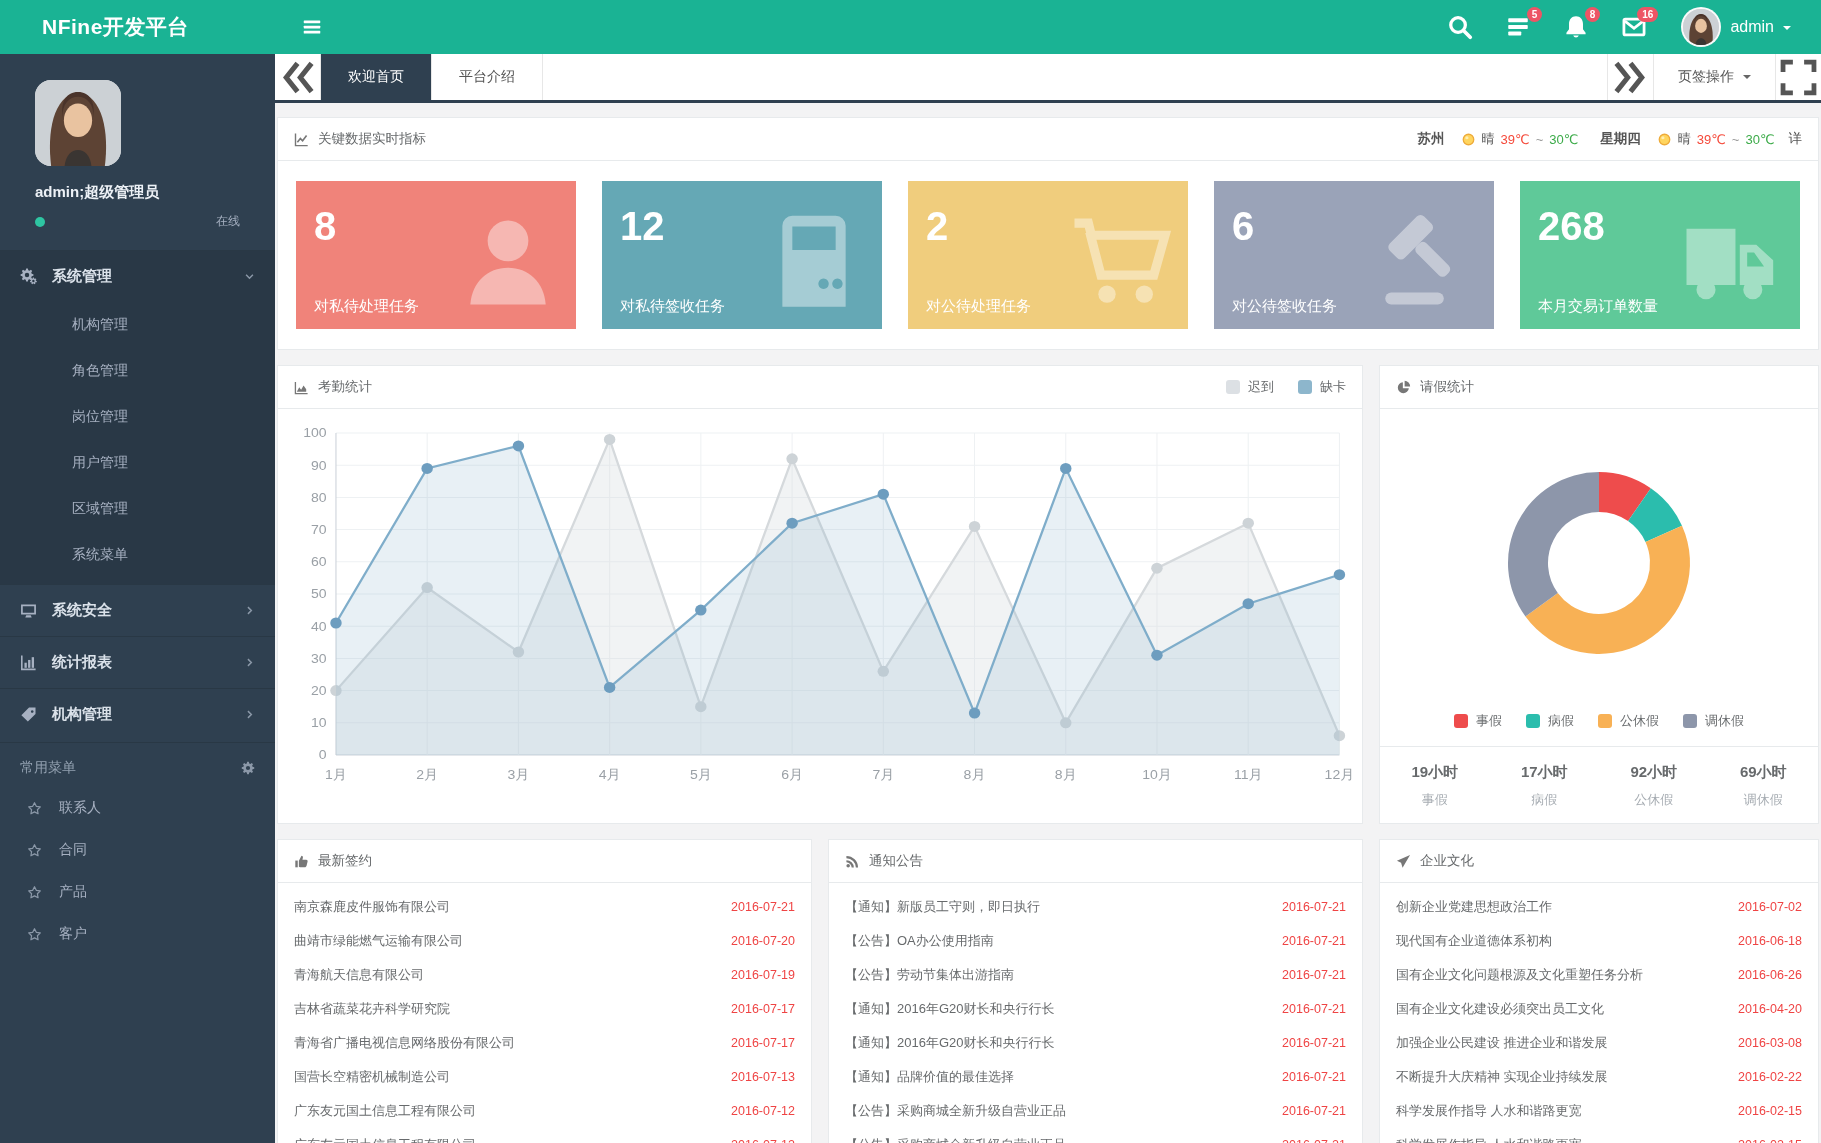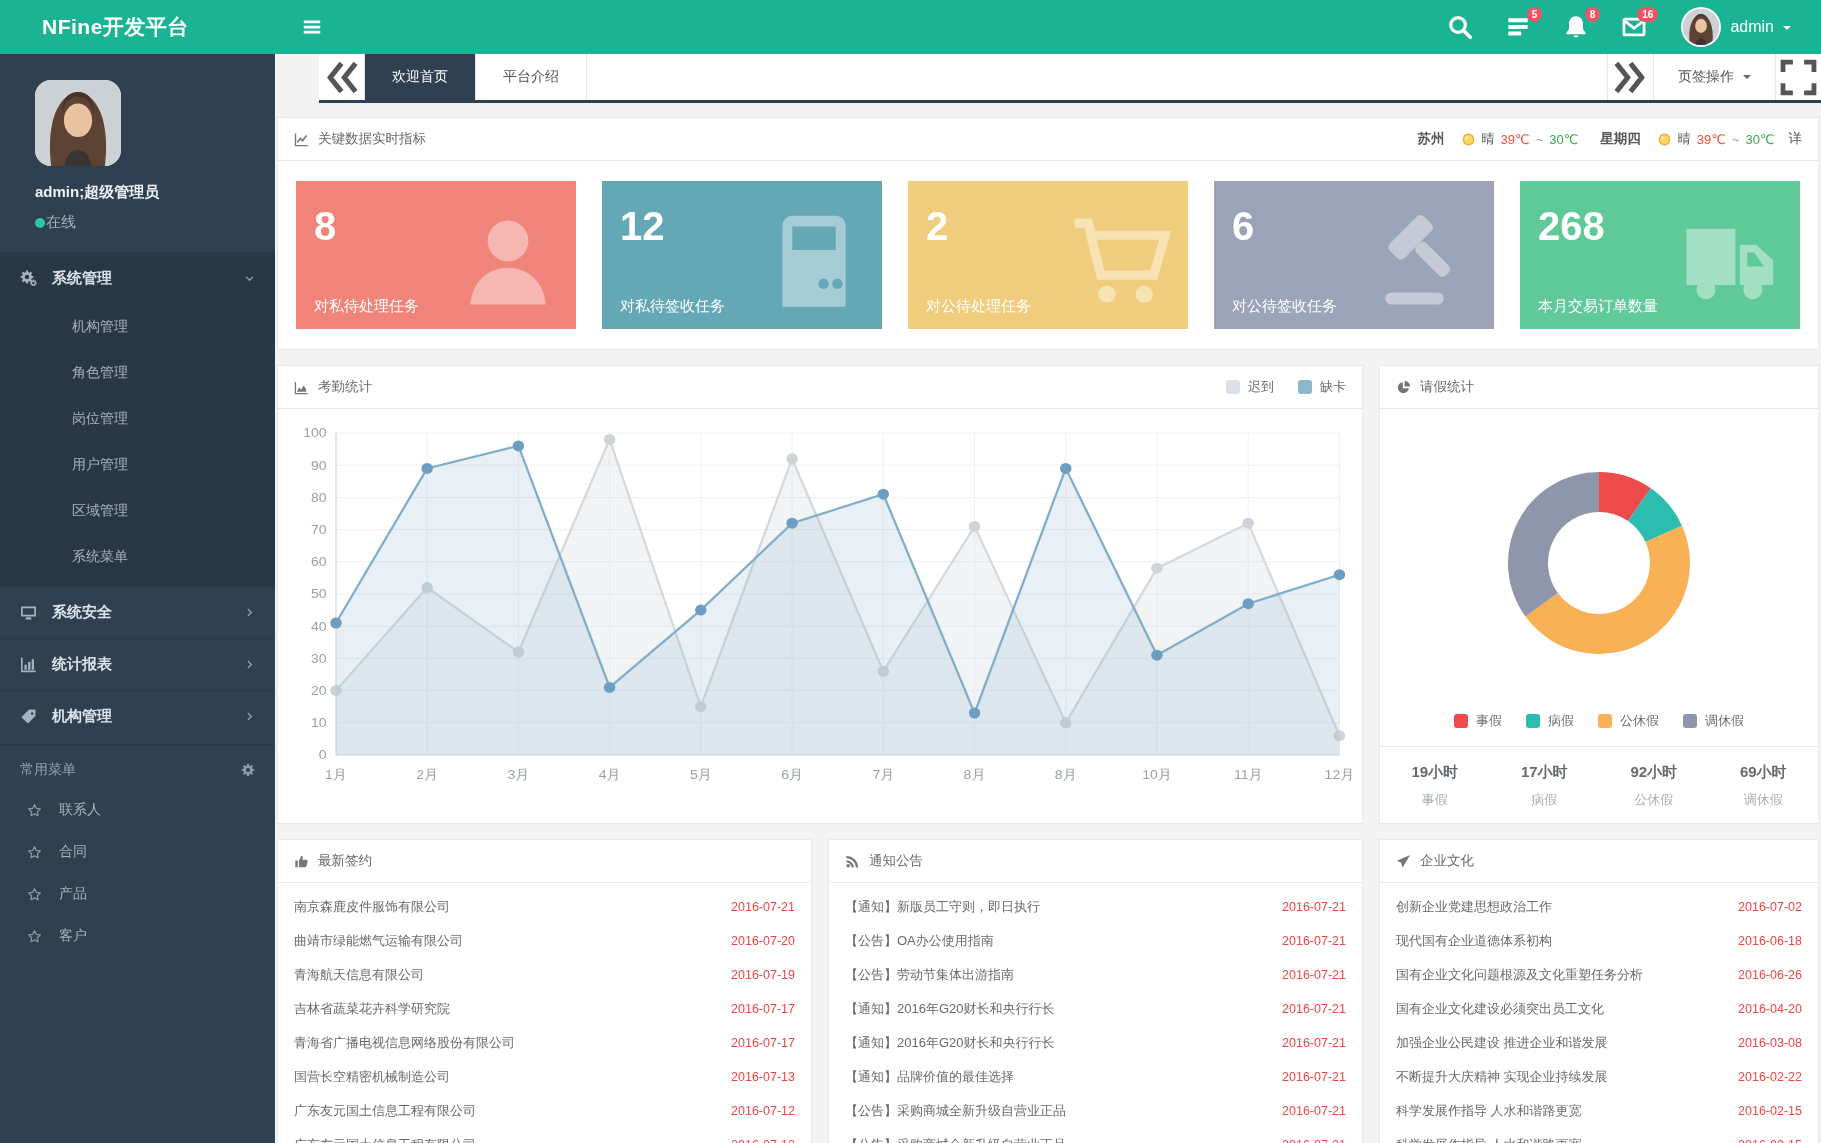--- a/index.html
+++ b/index.html
@@ -20,40 +20,40 @@
   .avatar-sm{width:36px;height:36px;border-radius:50%;overflow:hidden;border:2px solid rgba(255,255,255,.85);background:#d7dadd;}
   .avatar-sm svg,.avatar-lg svg{width:100%;height:100%;display:block;}
   .uname{font-size:16px;}
   .caret{width:0;height:0;border:4.5px solid transparent;border-top-color:#fff;margin-top:5px;}
 
   
   .sidebar{background:#2f4050;color:#a7b1c2;overflow:hidden;display:flex;flex-direction:column;}
   .profile{padding:26px 35px 20px;}
   .avatar-lg{width:86px;height:86px;border-radius:16px;overflow:hidden;background:#d7dadd;}
   .pname{color:#edf1f6;font-weight:bold;font-size:15px;margin-top:17px;}
-  .pstatus{margin-top:11px;display:flex;align-items:center;gap:1px;font-size:15px;}
+  .pstatus{margin-top:11px;display:flex;align-items:center;gap:1px;font-size:12px;justify-content:space-between;}
   .dot{width:10px;height:10px;border-radius:50%;background:#2ec5a2;}
   .menu-section{border-top:1px solid #293845;}
   .menu-section.expanded{background:#293846;}
   .menu-item{display:flex;align-items:center;gap:15px;padding:16px 20px;cursor:pointer;}
   .menu-item .ic{width:17px;height:17px;color:#a7b1c2;}
   .mlabel{flex:1;font-weight:bold;font-size:15px;color:#dbe2ea;}
   .chev{width:11px;height:11px;color:#8b98a8;display:inline-flex;}
   .submenu{padding-bottom:6px;}
   .submenu-item{padding:14px 20px 14px 72px;font-size:14px;color:#a7b1c2;cursor:pointer;}
   .favorites{border-top:1px solid #293845;margin-top:2px;}
   .fav-head{display:flex;align-items:center;padding:16px 20px 10px;font-size:14px;color:#93a1b1;}
   .flabel{flex:1;}
   .fav-head .ic{width:14px;height:14px;color:#8b98a8;cursor:pointer;}
   .fav-item{display:flex;align-items:center;gap:17px;padding:12px 20px 12px 27px;font-size:14px;cursor:pointer;}
   .fav-item .ic{width:15px;height:15px;color:#8b98a8;}
 
   
   .main{display:flex;flex-direction:column;overflow:hidden;}
-  .tabbar{background:#fff;height:46px;border-bottom:3px solid #2f4050;display:flex;align-items:stretch;margin-left:44px;}
+  .tabbar{background:#fff;height:46px;border-bottom:3px solid #2f4050;display:flex;align-items:stretch;}
   .tb-nav{width:46px;background:#fff;border:none;border-right:1px solid #e7e7e7;display:flex;align-items:center;
           justify-content:center;cursor:pointer;color:#555;padding:0;}
   .tb-nav.rb{border-right:none;border-left:1px solid #e7e7e7;}
   .tb-nav svg{width:15px;height:15px;}
   .tab{padding:0 27px;display:flex;align-items:center;font-size:14px;color:#555;border-right:1px solid #e7e7e7;cursor:pointer;}
   .tab.active{background:#2f4050;color:#fff;}
   .tbspacer{flex:1;}
   .tb-action{display:flex;align-items:center;gap:9px;padding:0 24px;font-size:14px;color:#555;background:#fff;border:none;
              border-left:1px solid #e7e7e7;cursor:pointer;}
   .caret-d{width:0;height:0;border:4.5px solid transparent;border-top-color:#666;margin-top:4px;}

